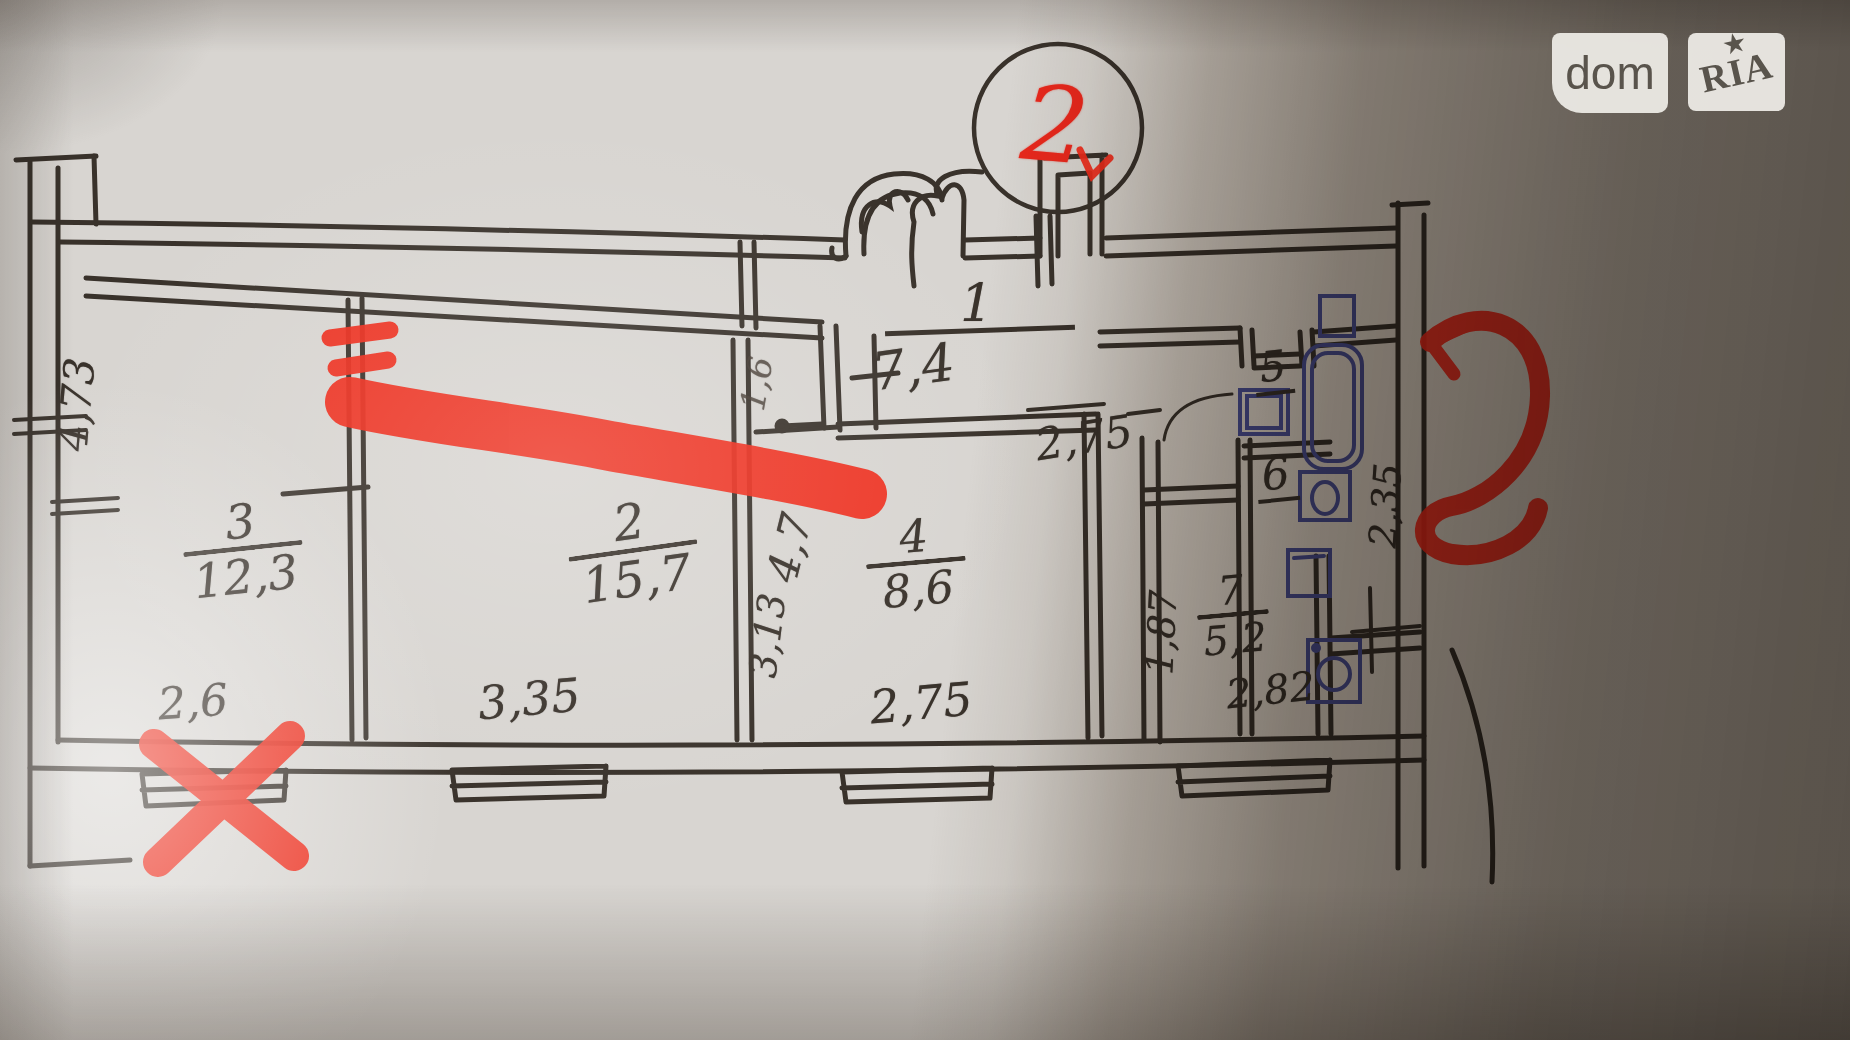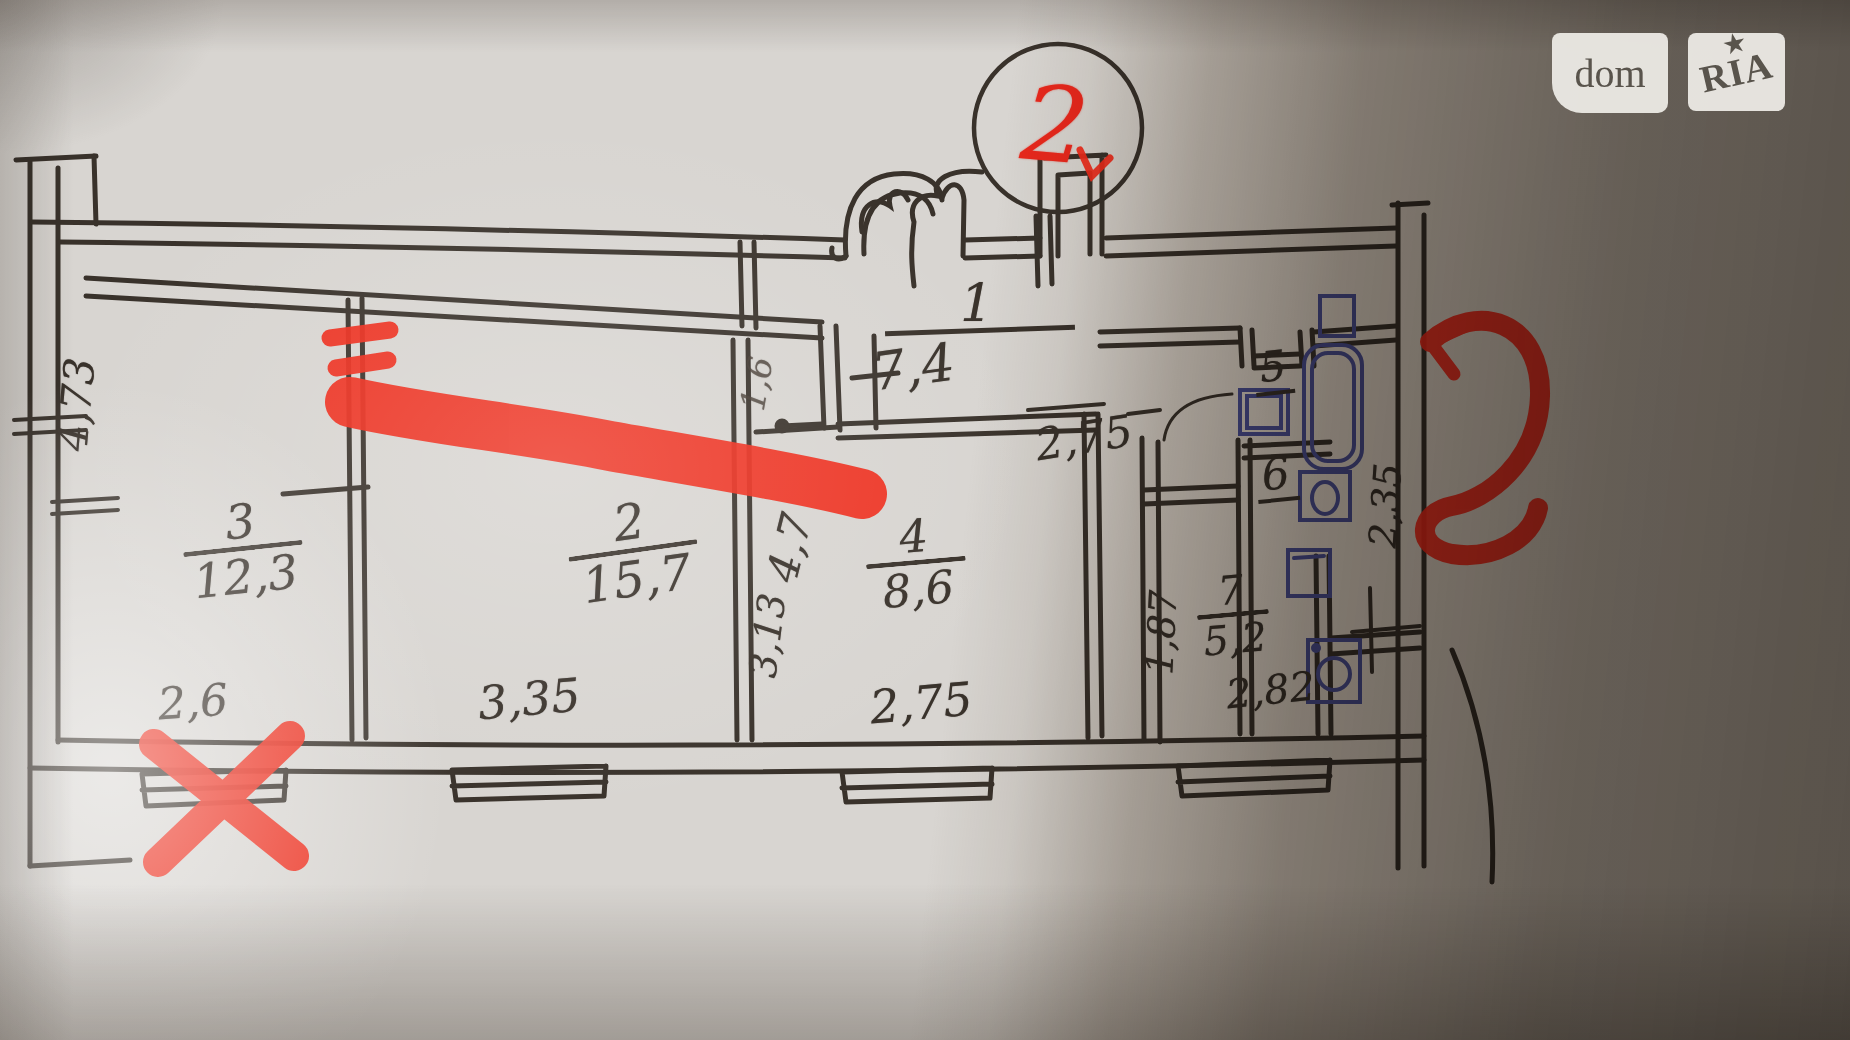--- a/index.html
+++ b/index.html
@@ -26,21 +26,21 @@
   .frac{text-align:center;}
   .frac .bar{height:0;border-top:5px solid #39322b;border-radius:3px;margin:3px auto 4px auto;}
   .vert{transform-origin:center;}
   .red-two{position:absolute;left:1022px;top:64px;font-size:104px;font-style:italic;
        color:#e8281c;transform:rotate(5deg);z-index:4;text-shadow:0 0 2px rgba(232,40,28,.6);}
   
   .logo{position:absolute;top:33px;left:1552px;z-index:9;display:flex;gap:20px;}
   .logo .box{background:rgba(236,234,229,0.95);color:#59544c;display:flex;
        align-items:center;justify-content:center;}
   .logo .dom{width:116px;height:80px;border-radius:8px 8px 10px 30px;
-       font-family:Liberation Serif, serif;font-size:40px;font-weight:500;}
+       font-family:Liberation Sans, sans-serif;font-size:46px;font-weight:500;}
   .logo .ria{width:97px;height:78px;border-radius:8px;}
   .ria-inner{transform:rotate(-13deg);position:relative;
        font-family:"Liberation Serif", serif;font-weight:bold;font-size:38px;letter-spacing:1px;}
   .ria-inner .star{position:absolute;top:-20px;left:30px;font-size:24px;}
   svg{position:absolute;left:0;top:0;z-index:3;}
   svg.under{z-index:2;}
 </style>
 </head>
 <body>
 

